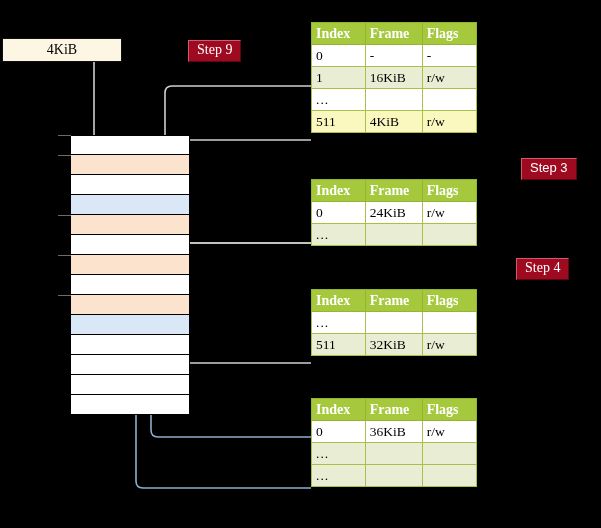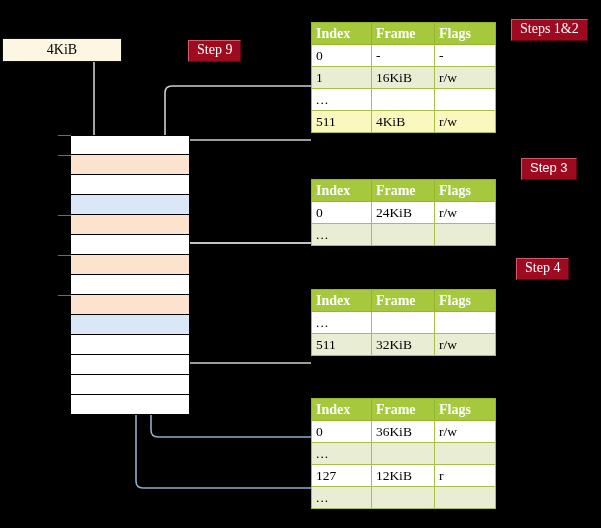--- a/index.html
+++ b/index.html
@@ -41,21 +41,21 @@
   }
   .memrow:first-child{border-top:1px solid #000;}
   .m-white{background:#ffffff;}
   .m-peach{background:#fce3cd;}
   .m-blue{background:#d9e7f6;}
   
   .tick{position:absolute;left:58px;width:13px;height:1px;background:#6b6b6b;}
 
   
   .ptable{
-    position:absolute;width:185px;border-collapse:collapse;
+    position:absolute;width:166px;border-collapse:collapse;
     font-size:13.5px;color:#000;background:#b91c1c;
   }
   .ptable th,.ptable td{
     border:1px solid #a9bf4a;
     padding:1px 4px;height:22px;box-sizing:border-box;
     text-align:left;font-weight:normal;line-height:1;
     overflow:hidden;white-space:nowrap;
   }
   .ptable th{
     background:#a5c83c;color:#fff;font-weight:bold;
@@ -104,23 +104,20 @@
     <path d="M311,488 L143,488 Q136,488 136,481 L136,214" fill="none" stroke="#8fadcd" stroke-width="1.6" marker-end="url(#ar-blue-up)"></path>
   </svg>
 
   <div class="srcbox">
     <span>4KiB</span>
   </div>
 
   <div class="badge" style="left:188px;top:40px;">
     <span>Step 9</span>
   </div>
-  <div class="badge" style="left:511px;top:19px;">
-    <span>Steps 1&amp;2</span>
-  </div>
   <div class="badge sans" style="left:521px;top:158px;">
     <span>Step 3</span>
   </div>
   <div class="badge" style="left:516px;top:258px;">
     <span>Step 4</span>
   </div>
 
   <div id="memstack">
       <div class="memrow m-white"></div>
       <div class="memrow m-peach"></div>
@@ -245,25 +242,20 @@
     <tbody>
         <tr class="r-plain">
           <td>0</td>
           <td>36KiB</td>
           <td>r/w</td>
         </tr>
         <tr class="r-alt">
           <td class="ellip">...</td>
           <td></td>
           <td></td>
-        </tr>
-        <tr class="r-plain">
-          <td>127</td>
-          <td>12KiB</td>
-          <td>r</td>
         </tr>
         <tr class="r-alt">
           <td class="ellip">...</td>
           <td></td>
           <td></td>
         </tr>
       </tbody>
   </table>
 
 <div class="tick" style="top: 135px;"></div>

